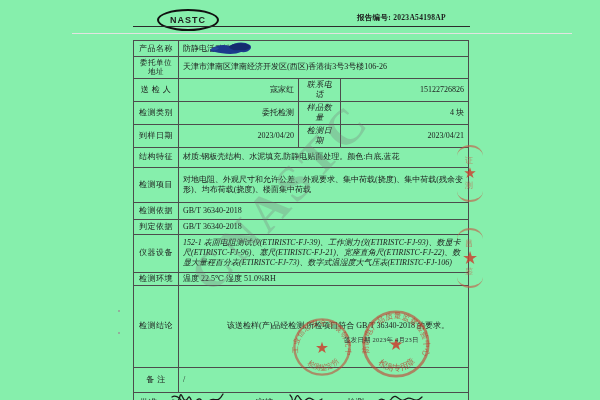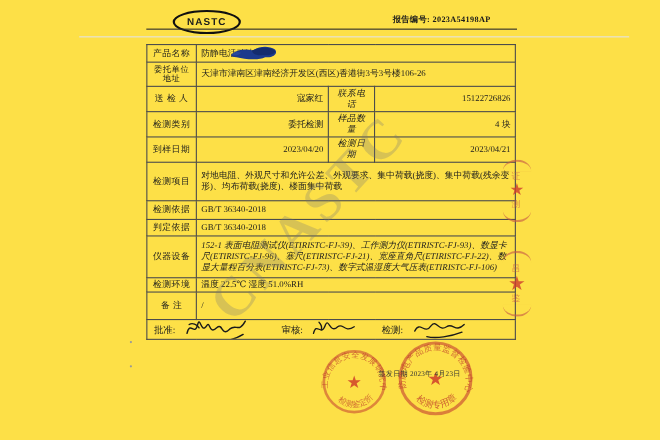--- a/index.html
+++ b/index.html
@@ -1,16 +1,16 @@
 <!DOCTYPE html>
 <html><head>
 <meta charset="utf-8">
 <style>
   html,body{margin:0;padding:0;}
-  .page{position:relative;width:600px;height:400px;background:#fde047;overflow:hidden;
+  .page{position:relative;width:600px;height:400px;background:#86efac;overflow:hidden;
         font-family:"Liberation Serif","DejaVu Serif",serif;color:#1c1c1c;}
   
   .logo{position:absolute;left:157px;top:9px;width:58px;height:18px;border:2px solid #101010;
         border-radius:50%;display:flex;align-items:center;justify-content:center;
         font-family:"Liberation Sans",sans-serif;font-weight:bold;font-size:9px;letter-spacing:1px;}
   .report-no{position:absolute;left:357px;top:13px;font-size:7.5px;font-weight:bold;letter-spacing:.3px;}
   .rule-main{position:absolute;left:133px;top:26px;width:337px;border-top:1.8px solid #2b2b2b;}
   .rule-faint{position:absolute;left:72px;top:33px;width:500px;border-top:1px solid #e3e3e1;}
   
   .watermark{position:absolute;left:112px;top:168px;width:336px;text-align:center;
@@ -100,39 +100,47 @@
       <td class="ctr">委托检测</td>
       <td class="lbl small">样品数量</td>
       <td class="ctr">4 块</td>
     </tr>
     <tr class="r5">
       <td class="lbl">到样日期</td>
       <td class="ctr">2023/04/20</td>
       <td class="lbl small">检测日期</td>
       <td class="ctr">2023/04/21</td>
     </tr>
+    <tr class="r6">
+      <td class="lbl">结构特征</td>
+      <td colspan="3">材质:钢板壳结构、水泥填充,防静电贴面处理。颜色:白底,蓝花</td>
+    </tr>
     <tr class="r7">
       <td class="lbl">检测项目</td>
       <td colspan="3">对地电阻、外观尺寸和允许公差、外观要求、集中荷载(挠度)、集中荷载(残余变形)、均布荷载(挠度)、楼面集中荷载</td>
     </tr>
     <tr class="r8">
       <td class="lbl">检测依据</td>
       <td colspan="3">GB/T 36340-2018</td>
     </tr>
     <tr class="r9">
       <td class="lbl">判定依据</td>
       <td colspan="3">GB/T 36340-2018</td>
     </tr>
     <tr class="r10">
       <td class="lbl">仪器设备</td>
       <td colspan="3" class="small">152-1 表面电阻测试仪(ETIRISTC-FJ-39)、工作测力仪(ETIRISTC-FJ-93)、数显卡尺(ETIRISTC-FJ-96)、塞尺(ETIRISTC-FJ-21)、宽座直角尺(ETIRISTC-FJ-22)、数显大量程百分表(ETIRISTC-FJ-73)、数字式温湿度大气压表(ETIRISTC-FJ-106)</td>
     </tr>
     <tr class="r11">
       <td class="lbl">检测环境</td>
       <td colspan="3">温度 22.5℃ 湿度 51.0%RH</td>
+    </tr>
+    <tr class="r12">
+      <td class="lbl">检测结论</td>
+      <td colspan="3" class="concl">该送检样(产)品经检测,所检项目符合 GB/T 36340-2018 的要求。</td>
     </tr>
     <tr class="r13">
       <td class="lbl">备 注</td>
       <td colspan="3">/</td>
     </tr>
     <tr class="r14">
       <td colspan="4" class="sigrow">
         <span class="sig-label" style="left:6px">批准:</span>
         <svg class="sig-svg" style="left:32px;top:-8px" width="60" height="30" viewBox="0 0 60 30">
           <g fill="none" stroke="#1a1a1a" stroke-width="1.3" stroke-linecap="round">

